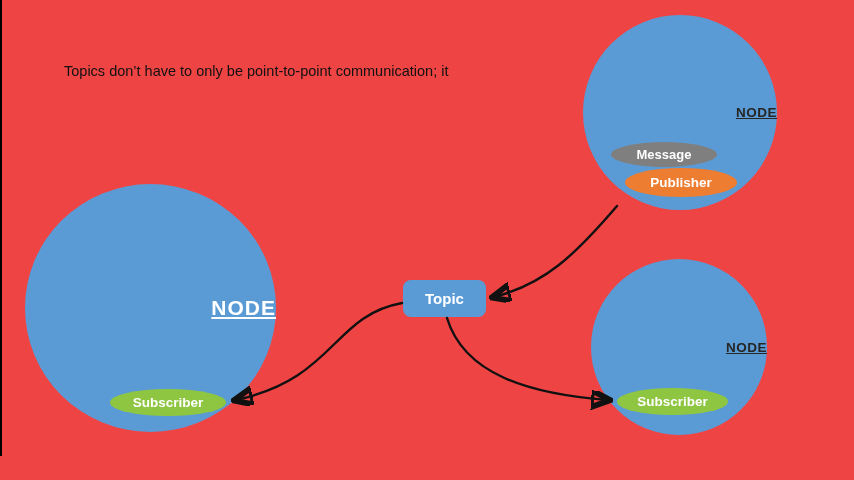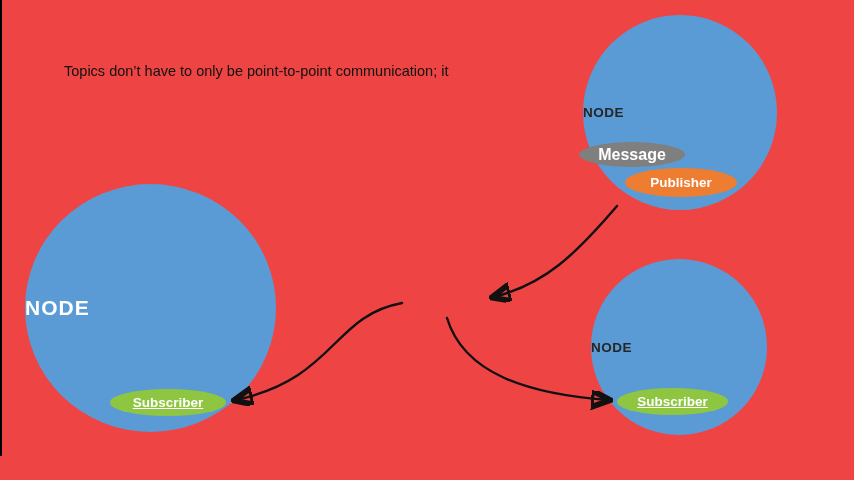--- a/index.html
+++ b/index.html
@@ -36,23 +36,24 @@
     position: absolute;
     border-radius: 50%;
     background: #5B9BD5;
   }
   .left-node       { left: 25px;  top: 184px; width: 251px; height: 248px; }
   .topright-node   { left: 583px; top: 15px;  width: 194px; height: 195px; }
   .bottomright-node{ left: 591px; top: 259px; width: 176px; height: 176px; }
 
   .node-label {
     position: absolute;
-    text-align: left;
+    text-align: right;
     font-weight: bold;
     pointer-events: none;
+    text-decoration: underline;
   }
   .node-label.big {
     left: 25px; top: 296px; width: 251px;
     font-size: 21px;
     letter-spacing: 1px;
     color: #ffffff;
   }
   .node-label.small {
     font-size: 13.5px;
     letter-spacing: 0.5px;
@@ -63,26 +64,26 @@
 
   .badge {
     position: absolute;
     border-radius: 50%;
     display: flex;
     align-items: center;
     justify-content: center;
     color: #ffffff;
     font-weight: bold;
   }
-  .badge.green  { background: #8EC641; text-decoration: underline; }
+  .badge.green  { background: #8EC641; }
   .badge.gray   { background: #7F7F7F; }
   .badge.orange { background: #ED7D31; text-align: right; }
 
   .left-subscriber { left: 110px; top: 389px; width: 116px; height: 27px; font-size: 13.5px; }
-  .message         { left: 579px; top: 142px; width: 106px; height: 25px; font-size: 16px; }
+  .message         { left: 611px; top: 142px; width: 106px; height: 25px; font-size: 13px; }
   .publisher       { left: 625px; top: 168px; width: 112px; height: 29px; font-size: 13.5px; }
   .br-subscriber   { left: 617px; top: 388px; width: 111px; height: 27px; font-size: 13.5px; }
 
   .topic {
     position: absolute;
     left: 403px; top: 280px; width: 83px; height: 37px;
     background: #5B9BD5;
     border-radius: 8px;
     display: flex;
     align-items: center;
@@ -120,20 +121,21 @@
 
   <div class="circle topright-node"></div>
   <div class="node-label small topright-label">NODE</div>
   <div class="badge gray message">Message</div>
   <div class="badge orange publisher">Publisher</div>
 
   <div class="circle bottomright-node"></div>
   <div class="node-label small bottomright-label">NODE</div>
   <div class="badge green br-subscriber">Subscriber</div>
 
+  <div class="topic">Topic</div>
 
   <svg class="arrows" width="854" height="480" viewBox="0 0 854 480" xmlns="http://www.w3.org/2000/svg">
     <defs>
       <marker id="arrowhead" markerWidth="9" markerHeight="8" refX="7" refY="3.5" orient="auto">
         <path d="M0,0 L8,3.5 L0,7 Z" fill="#111111"></path>
       </marker>
     </defs>
     <path d="M617,206 C575,255 545,284 494,297" marker-end="url(#arrowhead)"></path>
     <path d="M402,303 C332,316 336,378 236,400" marker-end="url(#arrowhead)"></path>
     <path d="M447,318 C464,374 528,394 608,400" marker-end="url(#arrowhead)"></path>

